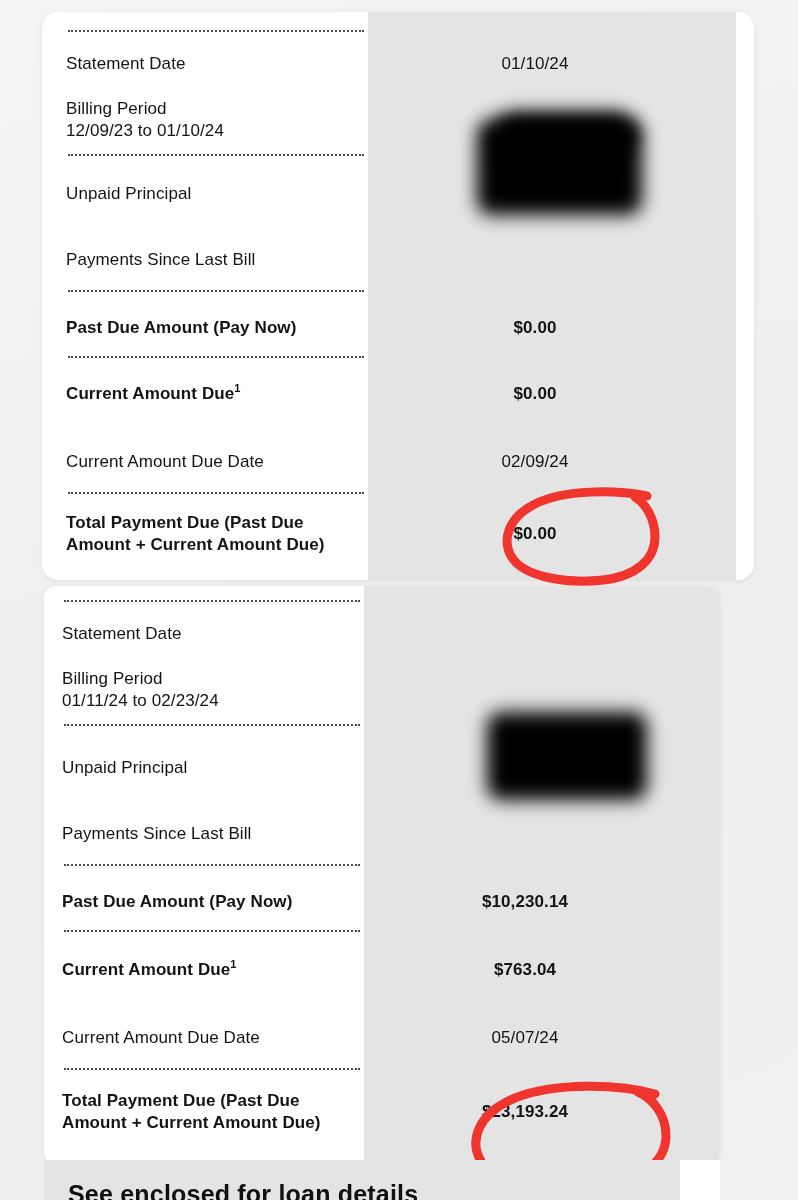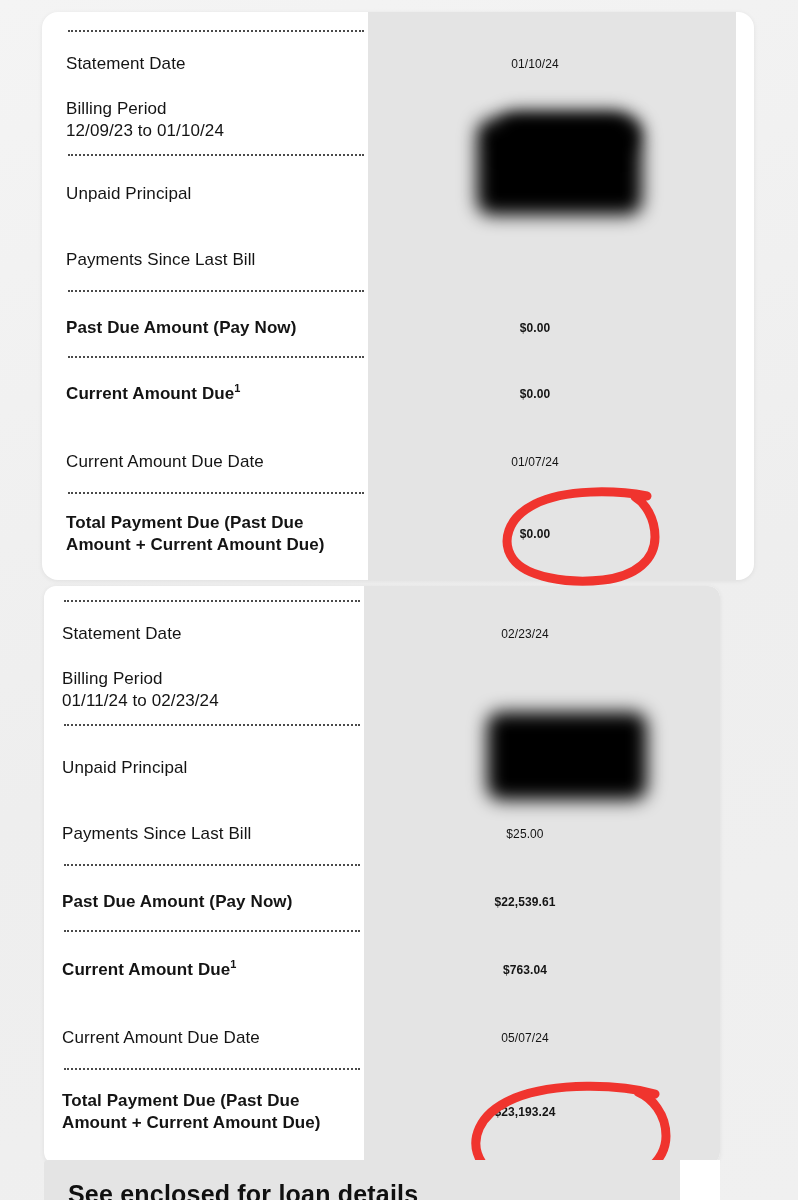--- a/index.html
+++ b/index.html
@@ -95,21 +95,21 @@
     letter-spacing: 0.1px;
     white-space: pre-line;
   }
   .card-1 .row .label { width: 302px; }
   .card-2 .row .label { width: 302px; }
 
   .row .value {
     box-sizing: border-box;
     flex: 1;
     text-align: center;
-    font-size: 12px;
+    font-size: 17px;
     color: #141414;
     letter-spacing: 0.1px;
     position: relative;
   }
   .card-1 .row .value { padding-right: 52px; }
   .card-2 .row .value { padding-right: 34px; }
 
   .row.bold .label,
   .row.bold .value {
     font-weight: bold;
@@ -230,21 +230,21 @@
 
       <div class="divider" style="top:344px;"></div>
 
       <div class="row bold" style="top:356px; height:52px;">
         <div class="label"><span>Current Amount Due</span><sup>1</sup></div>
         <div class="value">$0.00</div>
       </div>
 
       <div class="row" style="top:424px; height:52px;">
         <div class="label">Current Amount Due Date</div>
-        <div class="value">01/07/24</div>
+        <div class="value">02/09/24</div>
       </div>
 
       <div class="divider" style="top:480px;"></div>
 
       <div class="row bold" style="top:486px; height:72px;">
         <div class="label">Total Payment Due (Past Due Amount + Current Amount Due)</div>
         <div class="value">$0.00</div>
       </div>
     </div>
   </div>
@@ -255,46 +255,44 @@
 
   <div class="card card-2">
     <div class="value-col-bg"></div>
 
     <div class="rows">
 
       <div class="divider" style="top:14px;"></div>
 
       <div class="row" style="top:22px; height:52px;">
         <div class="label">Statement Date</div>
-        <div class="value">02/23/24</div>
       </div>
 
       <div class="row" style="top:78px; height:52px;">
         <div class="label">Billing Period
 01/11/24 to 02/23/24</div>
         <div class="value"></div>
       </div>
 
       <div class="divider" style="top:138px;"></div>
 
       <div class="row" style="top:156px; height:52px;">
         <div class="label">Unpaid Principal</div>
         <div class="value"></div>
       </div>
 
       <div class="row" style="top:222px; height:52px;">
         <div class="label">Payments Since Last Bill</div>
-        <div class="value">$25.00</div>
       </div>
 
       <div class="divider" style="top:278px;"></div>
 
       <div class="row bold" style="top:290px; height:52px;">
         <div class="label">Past Due Amount (Pay Now)</div>
-        <div class="value">$22,539.61</div>
+        <div class="value">$10,230.14</div>
       </div>
 
       <div class="divider" style="top:344px;"></div>
 
       <div class="row bold" style="top:358px; height:52px;">
         <div class="label"><span>Current Amount Due</span><sup>1</sup></div>
         <div class="value">$763.04</div>
       </div>
 
       <div class="row" style="top:426px; height:52px;">

